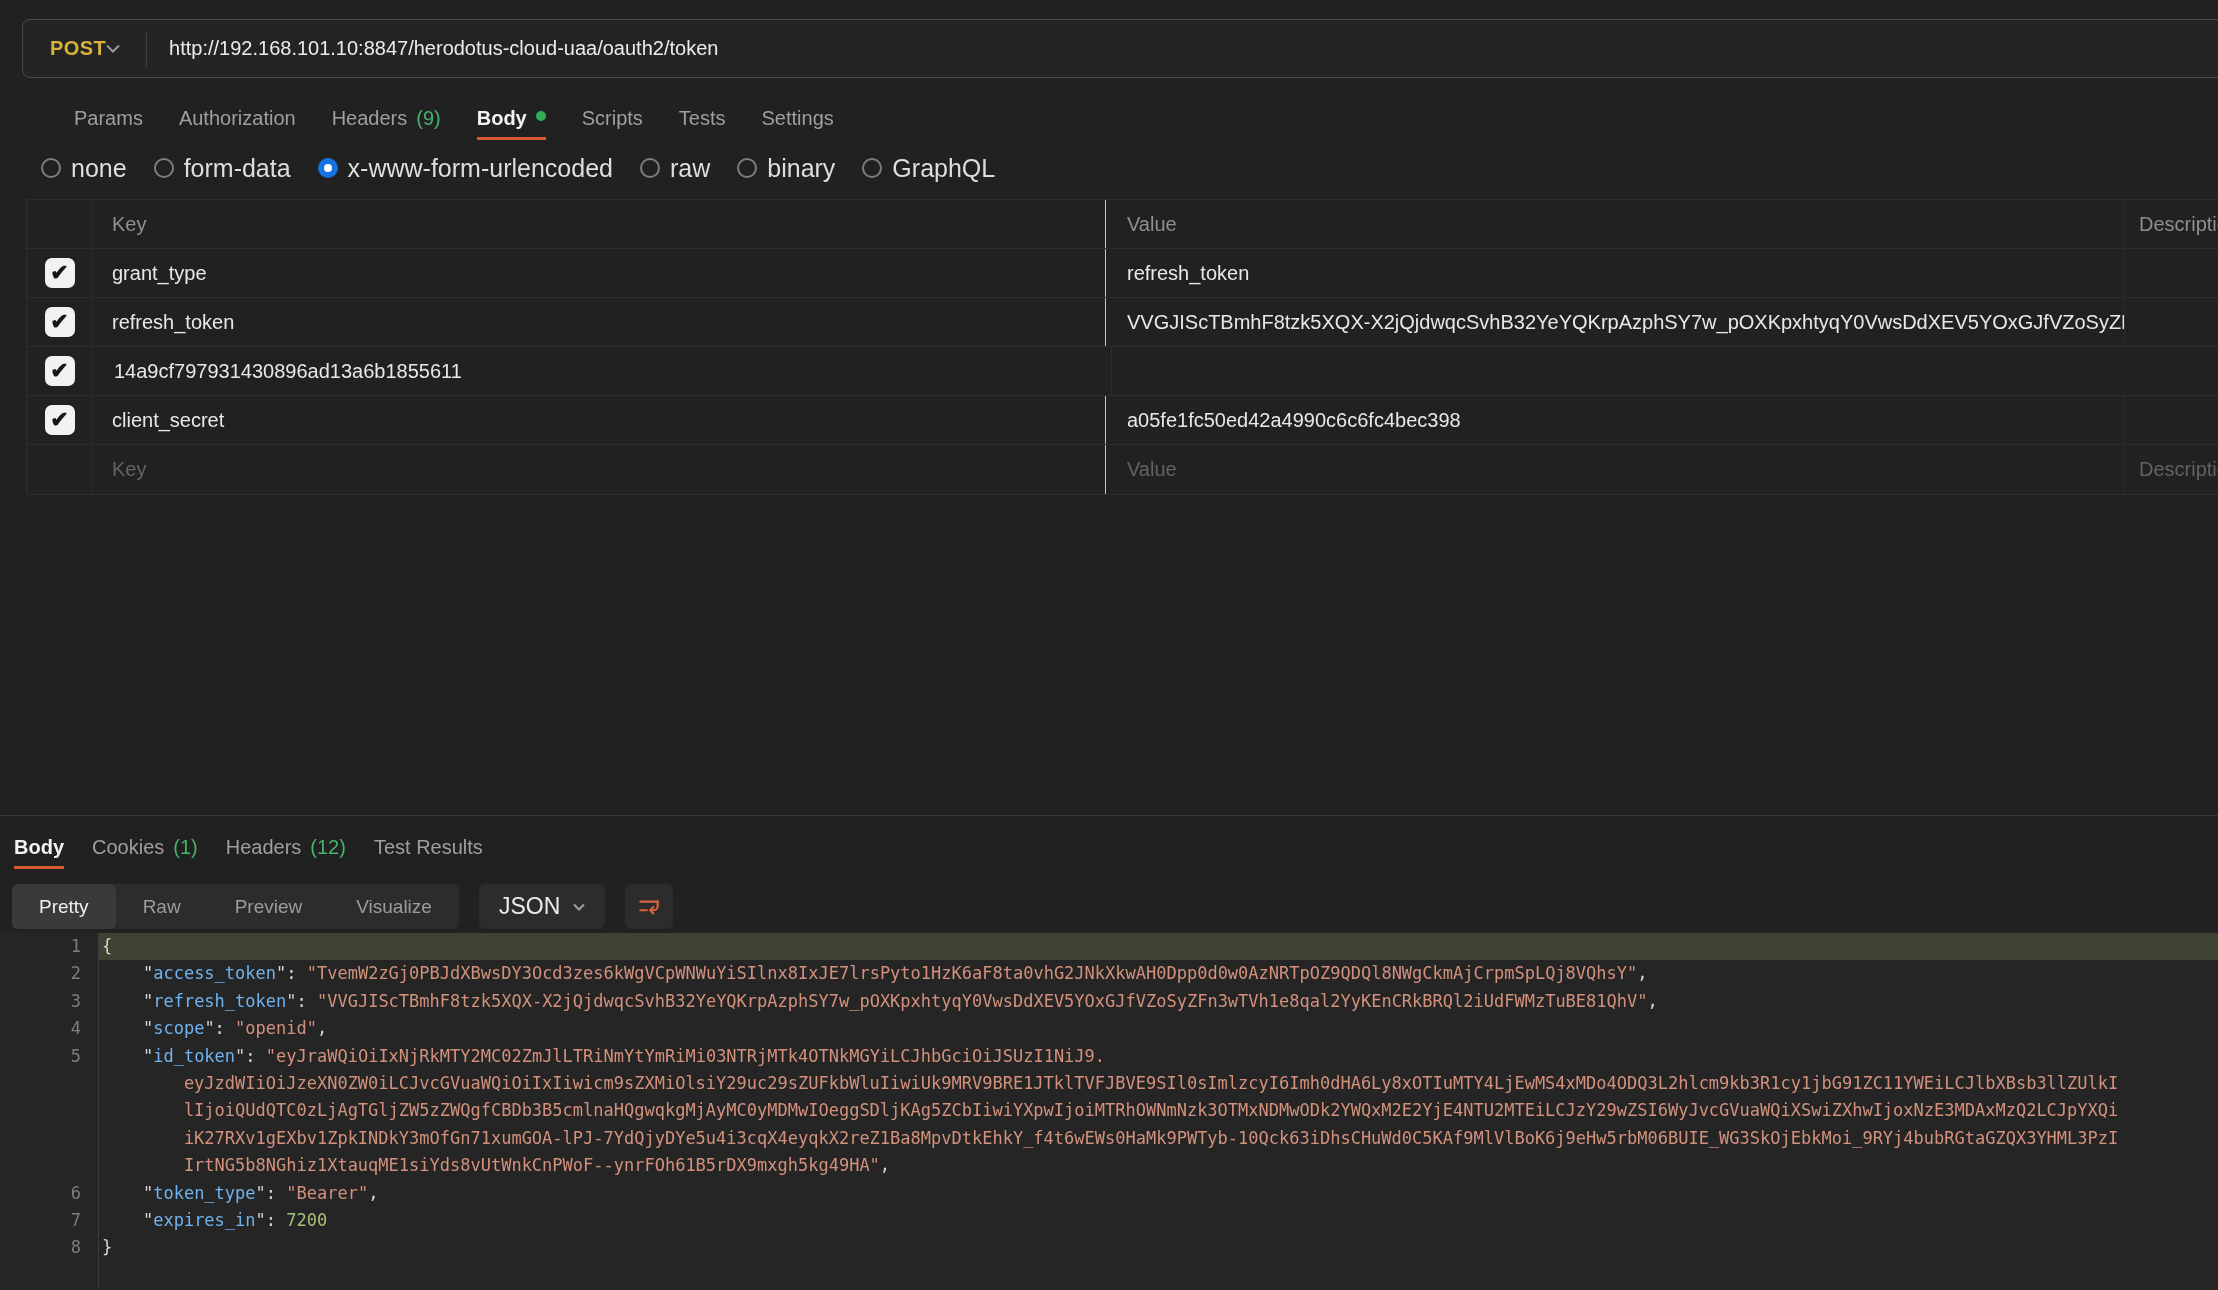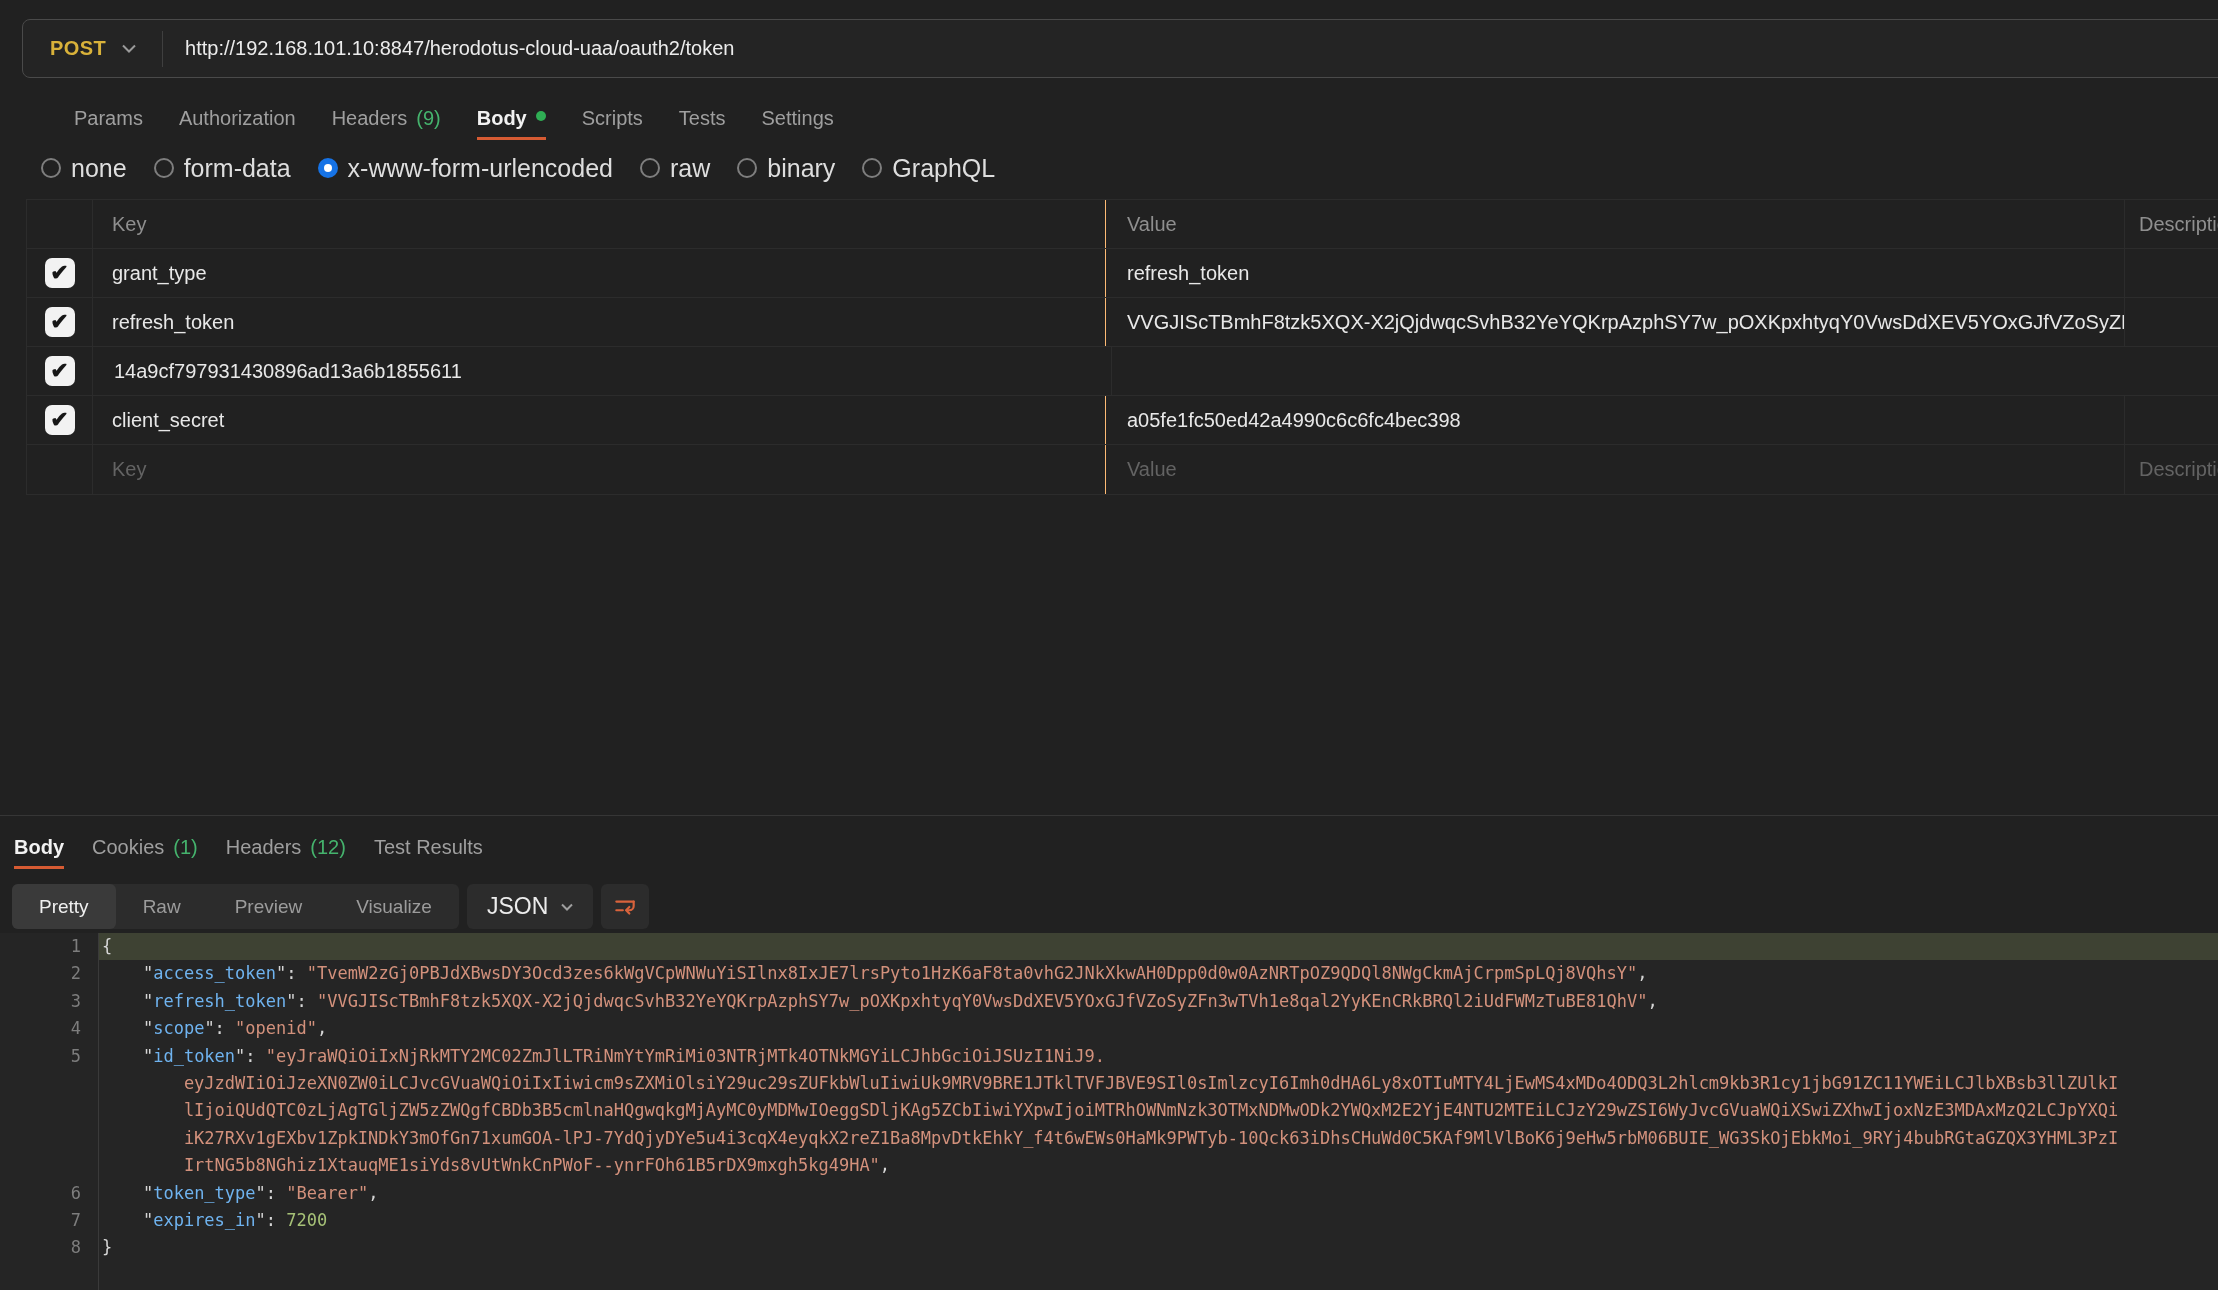--- a/index.html
+++ b/index.html
@@ -2,21 +2,21 @@
 <html><head>
 <meta charset="utf-8">
 <style>
   html,body{margin:0;padding:0;background:#1b1b1b;}
   .screen{position:relative;width:2218px;height:1290px;background:#212121;overflow:hidden;
           font-family:"Liberation Sans",sans-serif;color:#e8e8e8;}
 
   
   .url-bar{position:absolute;left:22px;top:19px;right:-14px;height:59px;background:#242424;
            border:1px solid #4a4a4a;border-radius:8px;display:flex;align-items:center;box-sizing:border-box;}
-  .method{display:flex;align-items:center;gap:16px;padding:0 26px 0 27px;cursor:pointer;}
+  .method{display:flex;align-items:center;gap:0;padding:0 26px 0 27px;cursor:pointer;}
   .method-label{color:#d9b23a;font-weight:700;font-size:20px;letter-spacing:.4px;}
   .vdiv{width:1px;height:36px;background:#3f3f3f;margin-right:22px;}
   .url-text{font-size:20px;color:#ececec;}
 
   
   .req-tabs{position:absolute;left:26px;top:99px;display:flex;gap:36px;font-size:20px;margin-left:48px;}
   .resp-tabs{position:absolute;left:14px;top:828px;display:flex;gap:28px;font-size:20px;}
   .tab{display:flex;align-items:center;gap:9px;color:#9f9f9f;height:41px;cursor:pointer;
        border-bottom:3px solid transparent;box-sizing:border-box;}
   .tab.active{color:#f2f2f2;border-bottom-color:#d65b33;font-weight:bold;}
@@ -39,21 +39,21 @@
   .col-key{width:1013px;padding-left:19px;border-right:1px solid #fdba74;}
   .col-value{width:1019px;padding-left:21px;border-right:1px solid #2c2c2c;}
   .col-desc{flex:1;padding-left:14px;}
   .kv-head{color:#8f8f8f;}
   .ph{color:#636363;}
   .checkbox{width:30px;height:30px;border-radius:7px;background:#f2f2f2;color:#161616;display:flex;
             align-items:center;justify-content:center;font-size:22px;font-weight:bold;cursor:pointer;}
 
   
   .resp-sep{position:absolute;left:0;right:0;top:815px;height:1px;background:#363636;}
-  .toolbar{position:absolute;left:12px;top:884px;display:flex;gap:8px;height:45px;}
+  .toolbar{position:absolute;left:12px;top:884px;display:flex;gap:20px;height:45px;}
   .seg{display:flex;background:#2c2c2c;border-radius:6px;align-items:stretch;}
   .seg-item{display:flex;align-items:center;padding:0 27px;color:#9c9c9c;font-size:19px;border-radius:6px;cursor:pointer;}
   .seg-item.active{background:#3a3a3a;color:#f0f0f0;}
   .json-btn{display:flex;align-items:center;gap:13px;background:#2c2c2c;border-radius:6px;padding:0 20px;
             font-size:23px;color:#ececec;cursor:pointer;}
   .wrap-btn{width:48px;background:#2c2c2c;border-radius:6px;display:flex;align-items:center;justify-content:center;cursor:pointer;}
 
   
   .code{position:absolute;left:0;top:933px;right:0;bottom:0;background:#252525;
         font-family:"DejaVu Sans Mono",monospace;font-size:17px;overflow:hidden;}

